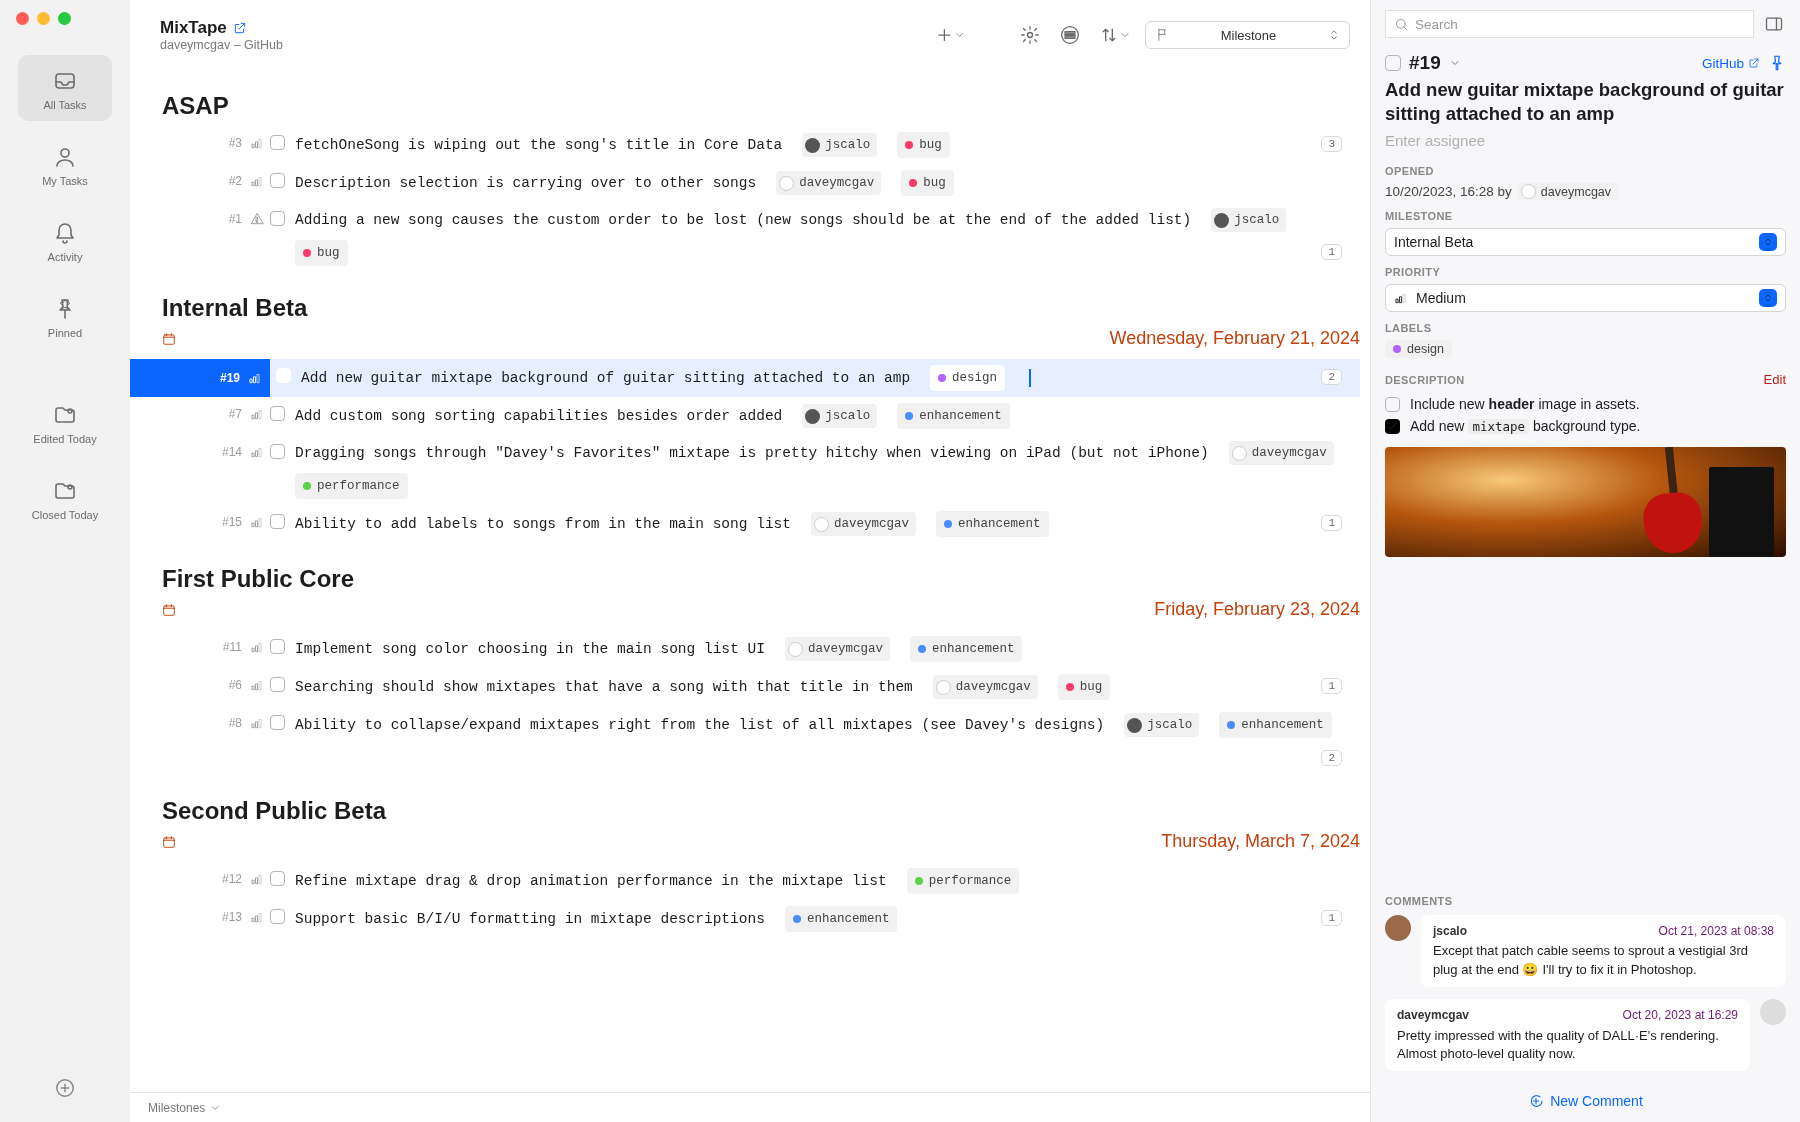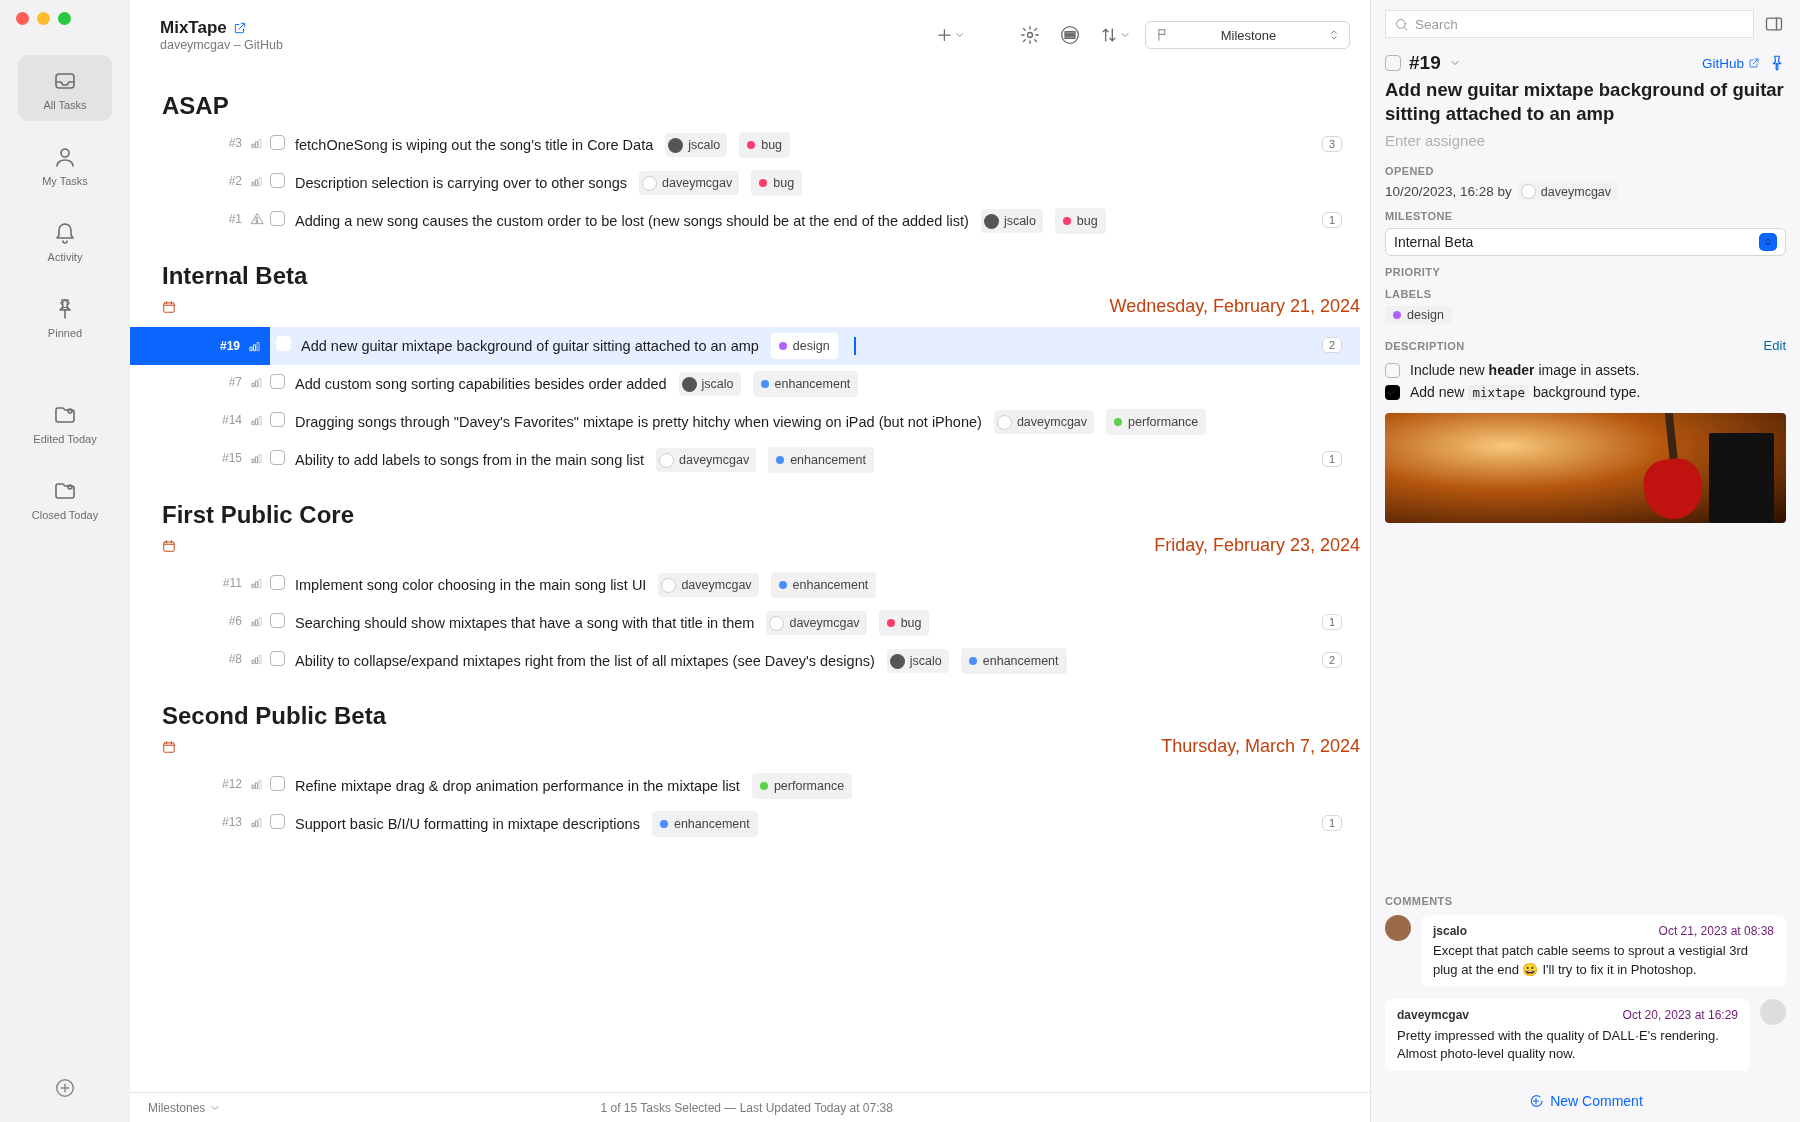--- a/index.html
+++ b/index.html
@@ -38,21 +38,21 @@
   .task { display: flex; align-items: flex-start; padding: 6px 18px 6px 10px; position: relative; }
   .task.selected { background: #e6efff; }
   .task .gutter { display: flex; align-items: center; gap: 8px; min-width: 130px; justify-content: flex-end; padding-right: 6px; height: 22px;}
   .task.selected .gutter { background: #0a66ff; color: #fff; margin: -6px 6px -6px -10px; padding: 6px 8px 6px 10px; min-width: 140px; height: auto; align-self: stretch; align-items: center;}
   .tid { font-size: 12px; color: #9a9a9a; }
   .task.selected .tid { color: #fff; font-weight: 600;}
   .prio { width: 14px; height: 14px; color: #9a9a9a; }
   .task.selected .prio { color: #fff; }
   .chk { width: 15px; height: 15px; border: 1.5px solid #b5b5b5; border-radius: 4px; background: #fff; flex-shrink: 0; margin-top: 3px; margin-right: 10px;}
   .task.selected .chk { border-color: #fff; }
-  .task-body { flex: 1; display: flex; flex-wrap: wrap; align-items: center; gap: 8px 12px; font-size: 14.5px; line-height: 22px;}
+  .task-body { flex: 1; display: flex; flex-wrap: wrap; align-items: center; gap: 8px 20px; font-size: 14.5px; line-height: 22px; font-family: Liberation Mono, monospace;}
   .assignee { display: inline-flex; align-items: center; gap: 5px; background: #f1f1f1; border-radius: 4px; padding: 1px 7px 1px 3px; font-size: 12.5px; color: #444;}
   .assignee .av { width: 15px; height: 15px; border-radius: 50%; background: #555; display: inline-block;}
   .assignee .av.gh { background: #fff; border: 1px solid #ccc;}
   .tag { display: inline-flex; align-items: center; gap: 6px; background: #f1f1f1; border-radius: 4px; padding: 2px 8px; font-size: 12.5px; color: #444;}
   .dot { width: 8px; height: 8px; border-radius: 50%; display: inline-block; }
   .task.selected .tag { background: #fff; }
   .task-trailing { margin-left: auto; align-self: flex-start;}
   .cbadge { border: 1px solid #d8d8d8; border-radius: 5px; font-size: 11px; padding: 1px 6px; color: #6a6a6a; background: #fff;}
   .cursor-bar { display:inline-block; width:2px; height:18px; background:#0a66ff; margin-left:4px; vertical-align:middle;}
   .statusbar { height: 30px; border-top: 1px solid #e3e3e3; display: flex; align-items: center; padding: 0 18px; font-size: 12px; color: #7a7a7a;}
@@ -69,21 +69,21 @@
   .detail-hdr .idnum { font-size: 19px; font-weight: 700; }
   .detail-hdr .ghlink { margin-left: auto; color: #0a66ff; font-size: 13.5px; display: flex; align-items: center; gap: 4px;}
   .pin-ico { color: #0a66ff; }
   .detail-title { font-size: 18.5px; font-weight: 600; line-height: 1.3; margin-bottom: 6px;}
   .detail-assignee { color: #b0b0b0; font-size: 15px; margin-bottom: 16px; }
   .sect-label { font-size: 11px; font-weight: 700; color: #888; letter-spacing: 0.4px; margin: 10px 0 6px;}
   .opened-line { font-size: 13.5px; color: #444; display: flex; align-items: center; gap: 6px; margin-bottom: 10px;}
   .detail-select { width: 100%; border: 1px solid #d6d6d6; border-radius: 6px; padding: 4px 8px; background: #fff; display: flex; align-items: center; justify-content: space-between; font-size: 14px; height: 28px; margin-bottom: 6px;}
   .detail-select .upd { width: 18px; height: 18px; border-radius: 5px; background: #0a66ff; display: flex; align-items: center; justify-content: center;}
   .desc-row { display:flex; align-items:center; justify-content:space-between;}
-  .desc-row a { color:#0369a1; font-size:13px;}
+  .desc-row a { color:#b91c1c; font-size:13px;}
   .desc-check { display: flex; align-items: center; gap: 10px; padding: 3px 0; font-size: 14px;}
   .desc-check .cb { width: 15px; height: 15px; border-radius: 4px; }
   .cb.on { background: #000; }
   .cb.off { border: 1.5px solid #b5b5b5; }
   code.inline { background: #eee; border-radius: 3px; padding: 0 4px; font-family: ui-monospace, Menlo, monospace; font-size: 12.5px;}
   .thumb { width: 100%; height: 110px; border-radius: 4px; margin-top: 10px; overflow: hidden; display: flex; align-items: center; justify-content: center;}
   .thumb-inner { width: 100%; height: 100%; background: radial-gradient(ellipse at 30% 30%, #f8c97a 0%, #b5560e 40%, #2a0e00 100%); position: relative;}
   .guitar { position:absolute; right:18%; bottom:0; width:80px; height:100px;}
   .g-body{ position:absolute; bottom:4px; left:10px; width:58px; height:60px; background:#c0120e; border-radius:40% 40% 50% 50%; transform:rotate(-6deg);}
   .g-neck{ position:absolute; bottom:50px; left:34px; width:8px; height:60px; background:#3a2413; transform:rotate(-6deg);}
@@ -449,21 +449,20 @@
         </div>
       </div>
 
     <div class="statusbar">
       <span style="display:inline-flex;align-items:center;gap:4px;">
         <span>Milestones</span>
         <svg viewBox="0 0 24 24" width="12" height="12">
             <path d="M6 9l6 6 6-6"></path>
           </svg>
       </span>
-      <span class="mid">1 of 15 Tasks Selected — Last Updated Today at 07:38</span>
       <span style="width:80px"></span>
     </div>
   </div>
 
   <div class="detail">
     <div class="detail-top">
       <div class="search">
         <svg viewBox="0 0 24 24" width="15" height="15">
             <circle cx="11" cy="11" r="7"></circle>
             <path d="M21 21l-5-5"></path>
@@ -514,20 +513,35 @@
       <div class="detail-select">
         <span>Internal Beta</span>
         <span class="upd">
             <svg viewBox="0 0 24 24" width="12" height="12" stroke="#fff">
               <path d="M8 10l4-4 4 4M8 14l4 4 4-4"></path>
             </svg>
           </span>
       </div>
 
       <div class="sect-label">PRIORITY</div>
+      <div class="detail-select">
+        <span style="display:inline-flex;align-items:center;gap:8px;">
+          <svg viewBox="0 0 24 24" width="14" height="14">
+              <rect x="4" y="14" width="3" height="6"></rect>
+              <rect x="10" y="10" width="3" height="10"></rect>
+              <rect x="16" y="6" width="3" height="14" stroke="#ccc"></rect>
+            </svg>
+          <span>Medium</span>
+        </span>
+        <span class="upd">
+            <svg viewBox="0 0 24 24" width="12" height="12" stroke="#fff">
+              <path d="M8 10l4-4 4 4M8 14l4 4 4-4"></path>
+            </svg>
+          </span>
+      </div>
 
       <div class="sect-label">LABELS</div>
       <div id="detail-labels" style="display:flex;gap:6px;">
           <span class="tag"><span class="dot" style="background:#b163ff"></span>design</span>
         </div>
 
       <div class="desc-row" style="margin-top:14px;">
         <div class="sect-label" style="margin:0">DESCRIPTION</div>
         <a>Edit</a>
       </div>

